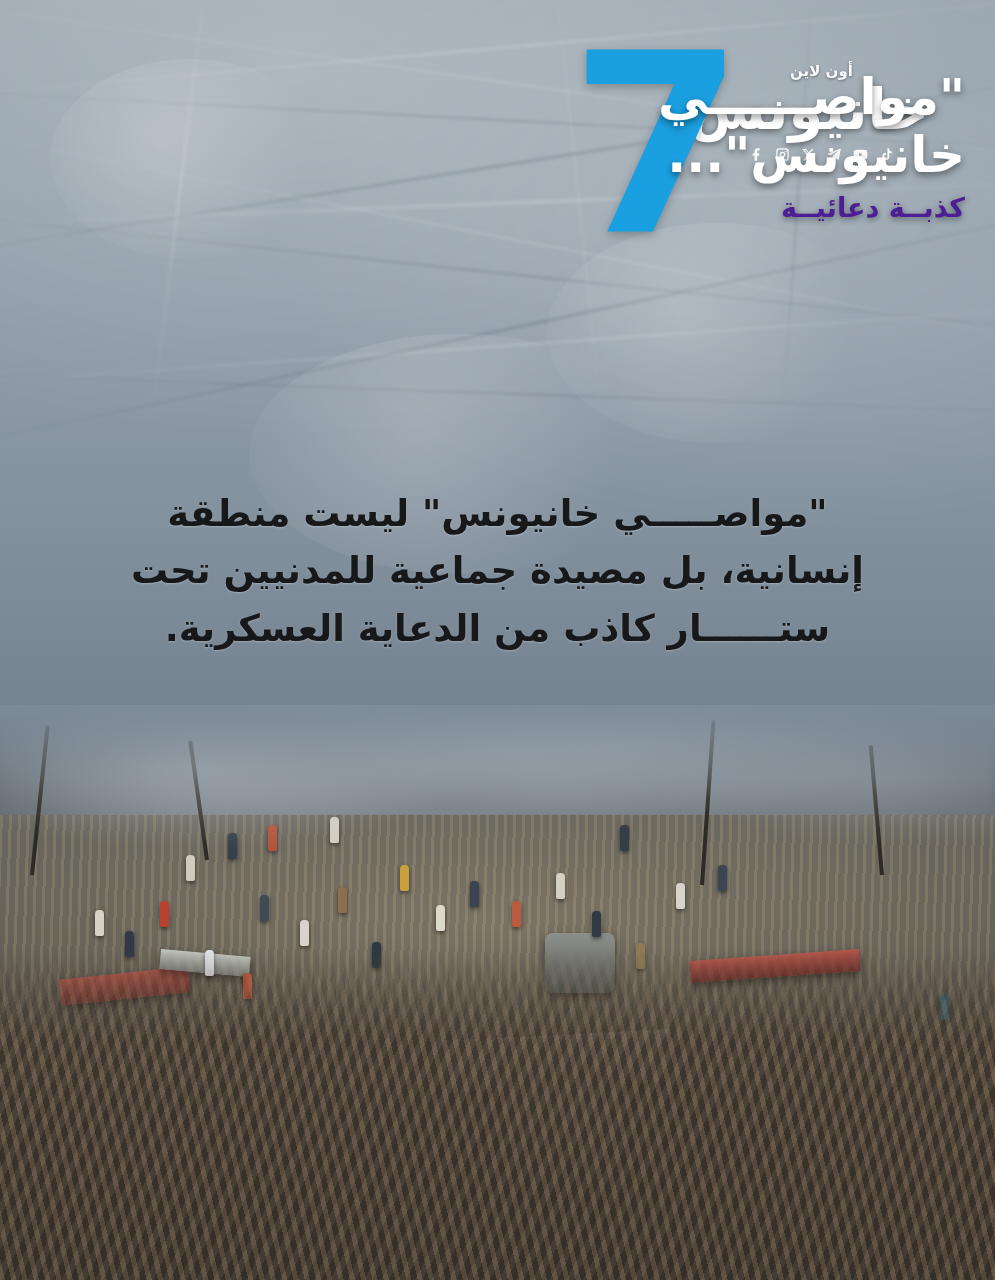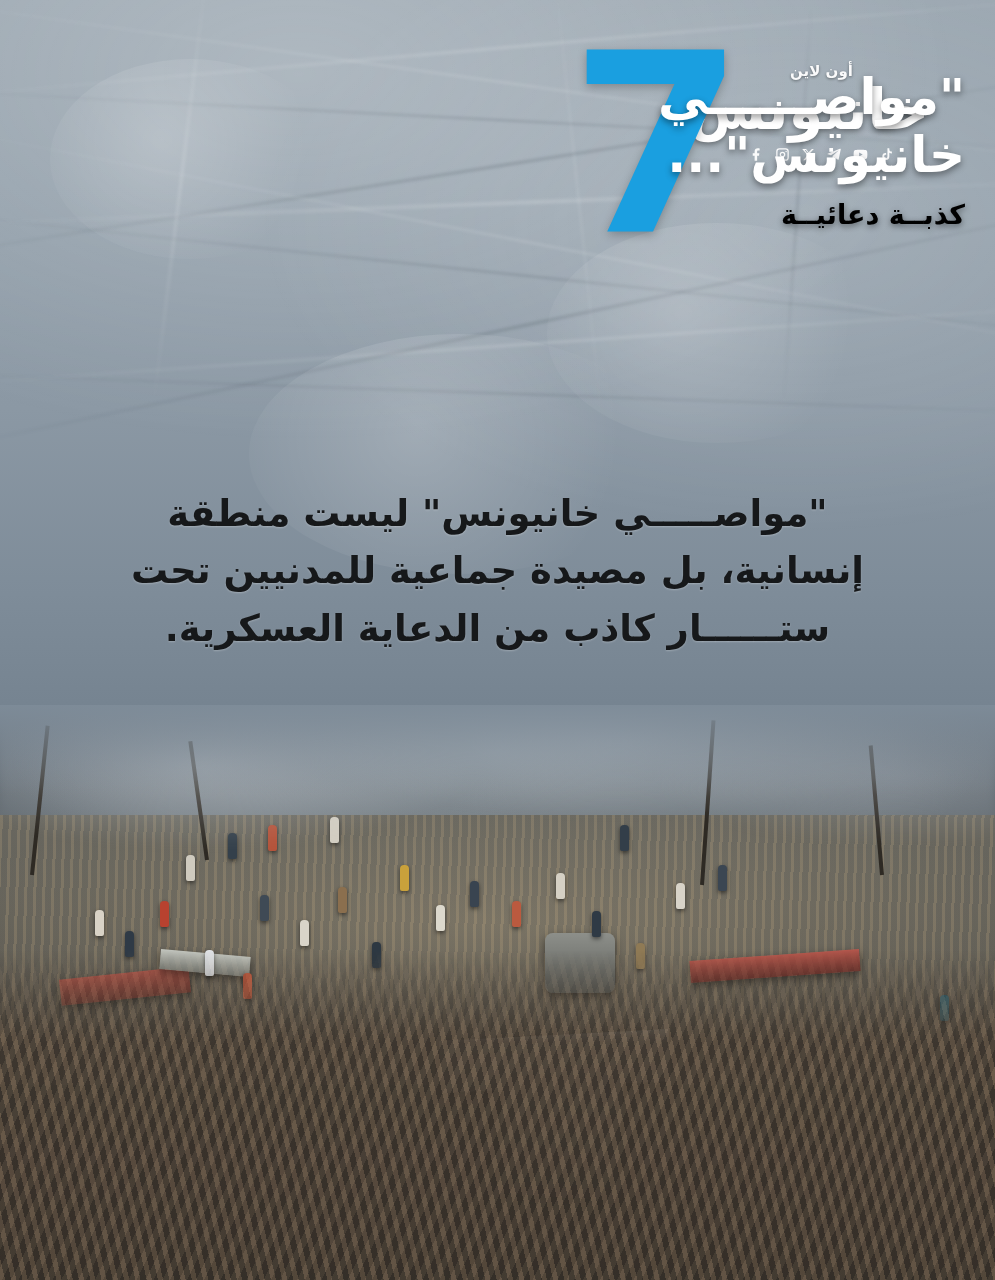--- a/index.html
+++ b/index.html
@@ -127,24 +127,24 @@
   }
   .hl-1, .hl-2 {
     font-size: 50px;
     font-weight: 800;
     color: #ffffff;
     line-height: 1.16;
     text-shadow: 0 3px 7px rgba(0,0,0,.45);
     white-space: nowrap;
   }
   .hl-3 {
-    margin-top: 15px;
+    margin-top: 8px;
     font-size: 27px;
     font-weight: 700;
-    color: #000000;
+    color: #4c1d95;
     letter-spacing: 3px;
     text-shadow: 0 2px 6px rgba(0,0,0,.45);
   }
 
   
   .summary-title {
     position: absolute;
     top: 325px;
     right: 0;
     left: 0;

